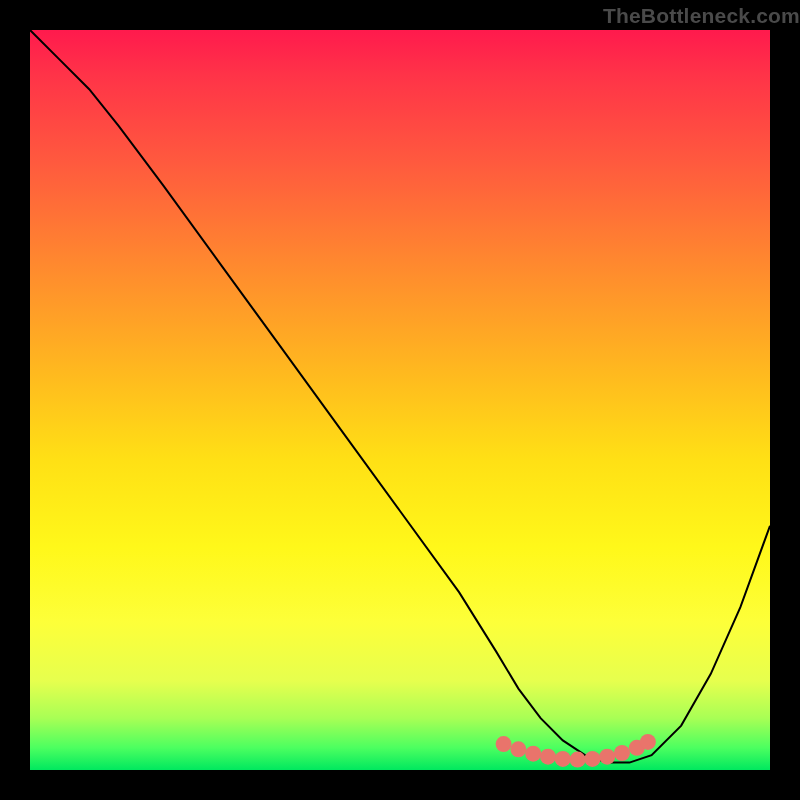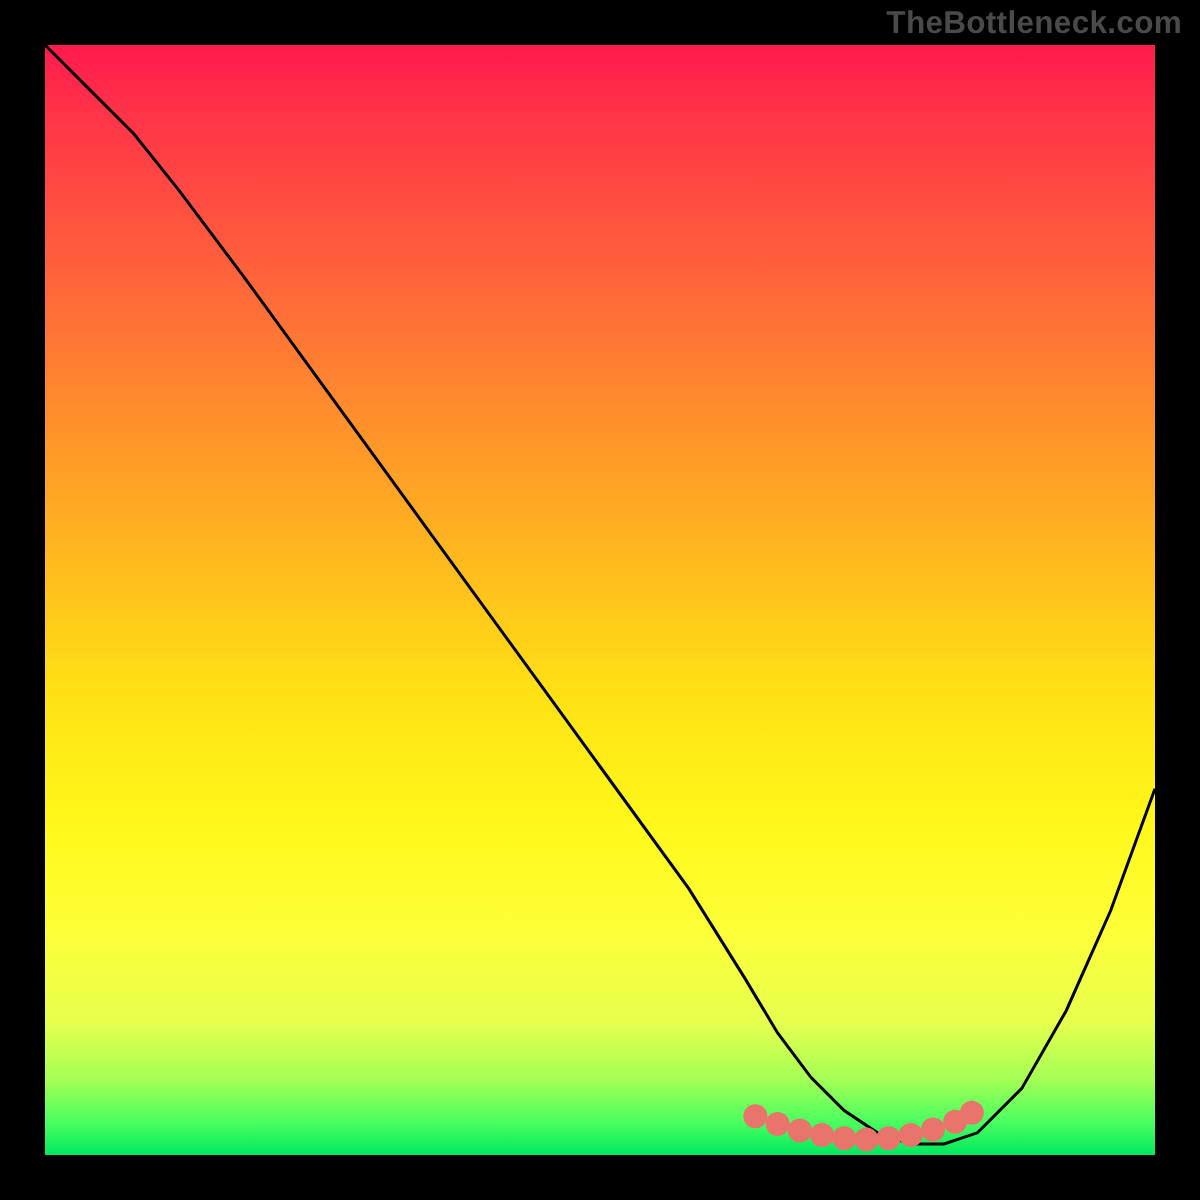--- a/index.html
+++ b/index.html
@@ -13,21 +13,21 @@
   }
   .stage {
     position: relative;
     width: 800px;
     height: 800px;
     background: #000;
   }
   .watermark {
     position: absolute;
     top: 4px;
-    right: 12px;
+    right: 0;
     color: #4a4a4a;
     font-size: 21px;
     font-weight: 600;
     letter-spacing: 0.2px;
     z-index: 5;
   }
   .plot-outer {
     position: absolute;
     left: 30px;
     top: 30px;

